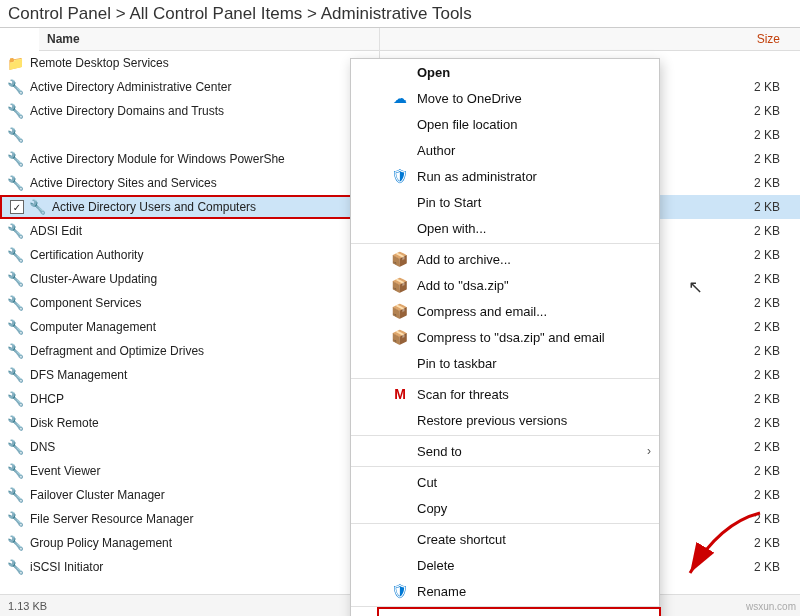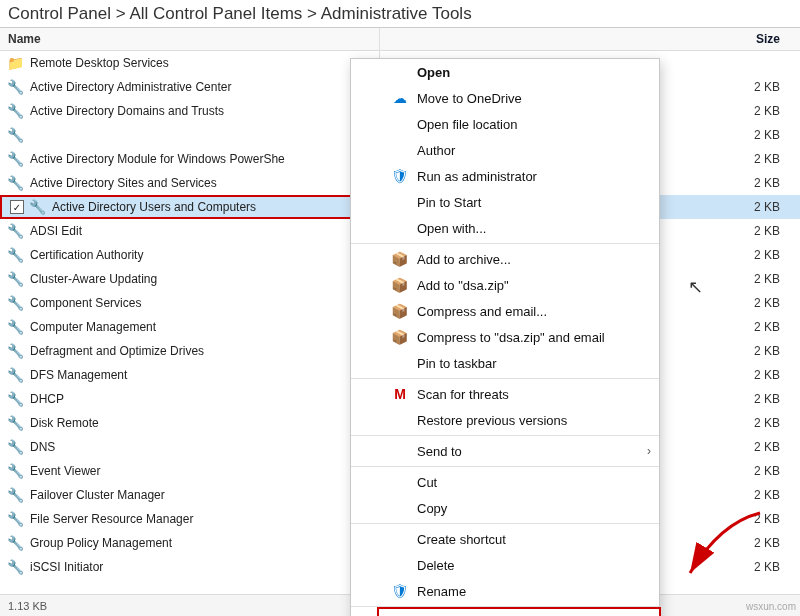--- a/index.html
+++ b/index.html
@@ -45,20 +45,21 @@
 
     .file-list-header {
       display: flex;
       justify-content: space-between;
       padding: 4px 8px;
       background: #f8f8f8;
       border-bottom: 1px solid #ddd;
       font-size: 12px;
       font-weight: 600;
       color: #333;
+      margin-left: 39px;
     }
 
     .file-items {
       overflow-y: auto;
       height: calc(100% - 28px);
     }
 
     .file-item {
       display: flex;
       align-items: center;
@@ -102,22 +103,22 @@
       flex: 1;
       background: #fff;
       position: relative;
     }
 
     .size-header {
       padding: 4px 8px;
       background: #f8f8f8;
       border-bottom: 1px solid #ddd;
       font-size: 12px;
-      font-weight: 700;
-      color: #0f172a;
+      font-weight: 400;
+      color: #c2410c;
       text-align: right;
       padding-right: 20px;
     }
 
     .size-items {
       padding-top: 0;
     }
 
     .size-row {
       height: 24px;

